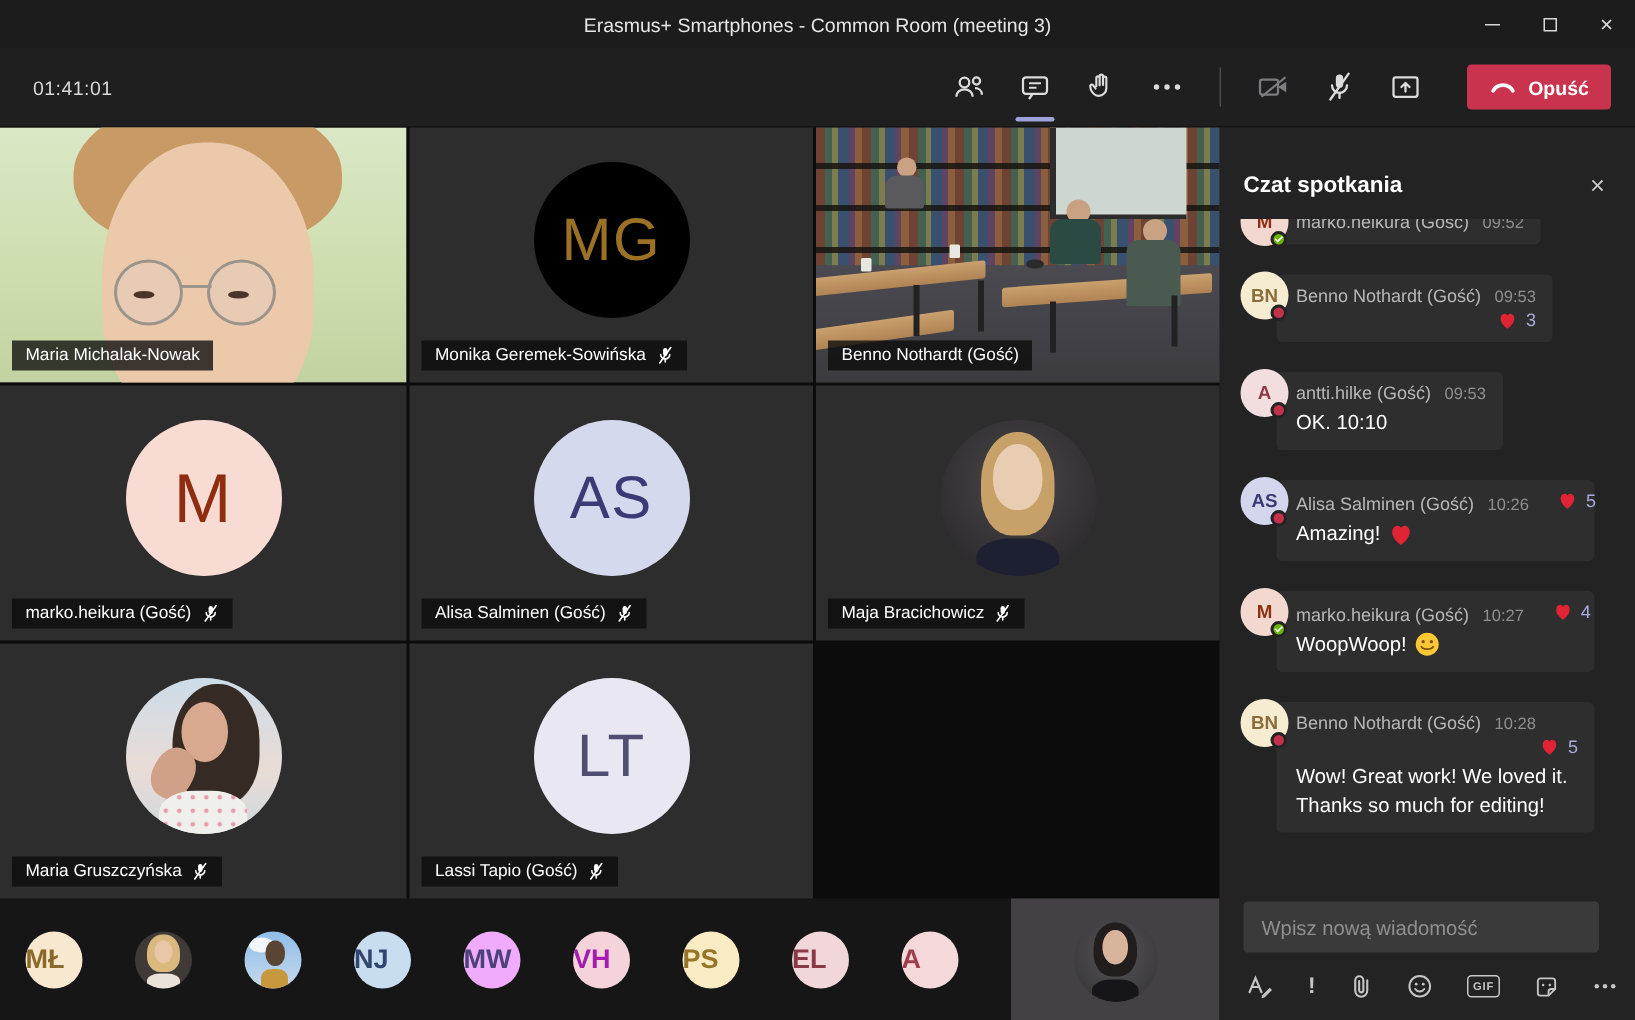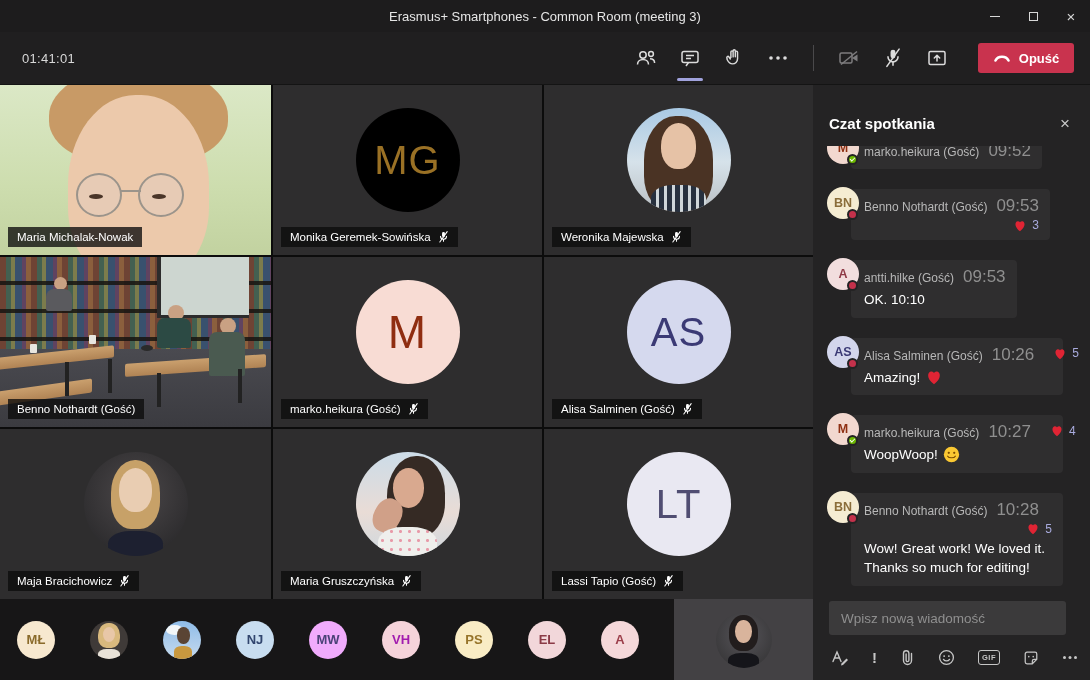--- a/index.html
+++ b/index.html
@@ -85,21 +85,21 @@
   .scene-benno .cup { position:absolute; width:7px; height:9px; background:#e8e6e0; border-radius:1px; }
 
   
   .big-avatar span { line-height:1; }
 
   
   .micoff { flex:0 0 auto; }
 
   
   .strip { flex:1; background:#171617; display:flex; align-items:center; padding-left:17px; gap:35px; min-height:0; }
-  .mini-av { width:38px; height:38px; border-radius:50%; flex:0 0 auto; display:flex; align-items:center; justify-content:center; font-size:13px; font-weight:700; position:relative; overflow:hidden; }
+  .mini-av { width:38px; height:38px; border-radius:50%; flex:0 0 auto; display:flex; align-items:center; justify-content:flex-start; font-size:18px; font-weight:700; position:relative; overflow:hidden; }
   .mini-av span { position:absolute; }
   .pv-s1 { background:#3f3a38; }
   .pv-s1 .hair { top:6%; left:22%; width:56%; height:66%; background:#d9b97e; border-radius:48% 48% 40% 40%; }
   .pv-s1 .face { top:16%; left:34%; width:32%; height:40%; background:#e8c7a8; border-radius:50%; }
   .pv-s1 .torso { bottom:-6%; left:22%; width:56%; height:32%; background:#e8e2d8; border-radius:40% 40% 0 0; }
   .pv-s2 { background:linear-gradient(180deg,#8fbce8,#c6daee); }
   .pv-s2 .cloud { top:12%; left:8%; width:44%; height:26%; background:#f2f6f8; border-radius:50%; }
   .pv-s2 .hair { top:18%; left:36%; width:34%; height:44%; background:#5a4434; border-radius:48%; }
   .pv-s2 .torso { bottom:-4%; left:28%; width:48%; height:36%; background:#c8983f; border-radius:40% 40% 0 0; }
   .self-tile { margin-left:auto; width:158px; height:100%; background:#434144; display:flex; align-items:center; justify-content:center; }
@@ -119,21 +119,21 @@
   .msg { position:relative; padding-left:22px; margin-bottom:20px; }
   .msg.clipped { margin-top:-12px; }
   .msg-avatar { position:absolute; left:-2px; top:-2px; width:32px; height:32px; border-radius:50%; display:flex; align-items:center; justify-content:center; font-size:12.5px; font-weight:700; z-index:2; }
   .status-dot { position:absolute; left:18px; top:20px; width:11px; height:11px; border-radius:50%; border:2px solid #242324; z-index:3; display:flex; align-items:center; justify-content:center; }
   .status-dot.available { background:#6bb700; }
   .status-dot.available::after { content:""; width:4px; height:2px; border-left:1.5px solid #fff; border-bottom:1.5px solid #fff; transform:rotate(-45deg) translate(0.5px,-0.5px); }
   .status-dot.busy { background:#c4314b; }
   .bubble { background:#2f2e2f; border-radius:4px; padding:7px 11px 8px 13px; max-width:212px; width:max-content; min-width:150px; }
   .msg-head { display:flex; align-items:baseline; gap:9px; }
   .msg-author { color:#b8b8b8; font-size:12px; white-space:nowrap; }
-  .msg-time { color:#8f8f8f; font-size:17px; }
+  .msg-time { color:#8f8f8f; font-size:11px; }
   .reaction { display:flex; align-items:center; gap:5px; color:#a9abde; font-size:12px; }
   .reaction.inline { margin-left:10px; }
   .reaction-row { display:flex; justify-content:flex-end; margin:2px 0 0 0; }
   .msg-text { color:#fff; font-size:13.5px; line-height:1.45; margin-top:3px; display:flex; align-items:center; gap:5px; flex-wrap:wrap; }
   .emoji-smile { width:17px; height:17px; display:inline-block; }
 
   .composer { flex:0 0 auto; padding:8px 24px 4px 16px; }
   .compose-input { width:100%; height:34px; background:#3b3a3b; border:none; border-radius:3px; color:#e0e0e0; font-size:13.5px; padding:0 12px; font-family:inherit; }
   .compose-input::placeholder { color:#8f8f8f; }
   .compose-bar { flex:0 0 auto; display:flex; align-items:center; gap:23px; padding:10px 24px 14px 18px; color:#c6c6c6; }
@@ -250,36 +250,20 @@
             <span>Monika Geremek-Sowińska</span>
             <svg class="micoff" width="11" height="12" viewBox="0 0 16 18" fill="none" stroke="#fff" stroke-width="1.6" stroke-linecap="round">
                 <rect x="5.8" y="1.5" width="4.4" height="8" rx="2.2" fill="#fff" stroke="none"></rect>
                 <path d="M3.5 8a4.5 4.5 0 0 0 9 0"></path>
                 <line x1="8" y1="12.5" x2="8" y2="15.5"></line>
                 <line x1="2.5" y1="16.5" x2="13.5" y2="1"></line>
               </svg>
           </div>
         </div>
 
-        <div class="tile">
-          <div class="photo-av pv-wer">
-            <span class="hair"></span>
-              <span class="face"></span>
-              <span class="torso"></span>
-          </div>
-          <div class="tile-label">
-            <span>Weronika Majewska</span>
-            <svg class="micoff" width="11" height="12" viewBox="0 0 16 18" fill="none" stroke="#fff" stroke-width="1.6" stroke-linecap="round">
-                <rect x="5.8" y="1.5" width="4.4" height="8" rx="2.2" fill="#fff" stroke="none"></rect>
-                <path d="M3.5 8a4.5 4.5 0 0 0 9 0"></path>
-                <line x1="8" y1="12.5" x2="8" y2="15.5"></line>
-                <line x1="2.5" y1="16.5" x2="13.5" y2="1"></line>
-              </svg>
-          </div>
-        </div>
 
         <div class="tile">
           <div class="scene-benno">
             <div class="shelves"></div>
             <div class="windowpane"></div>
             <div class="floor"></div>
             <div class="table t3"></div>
             <span class="head" style="left:62%; top:28%;"></span>
             <div class="body" style="left:58%; top:36%; width:34px; height:30px; background:#2c4a44;"></div>
             <span class="head" style="left:81%; top:36%;"></span>

